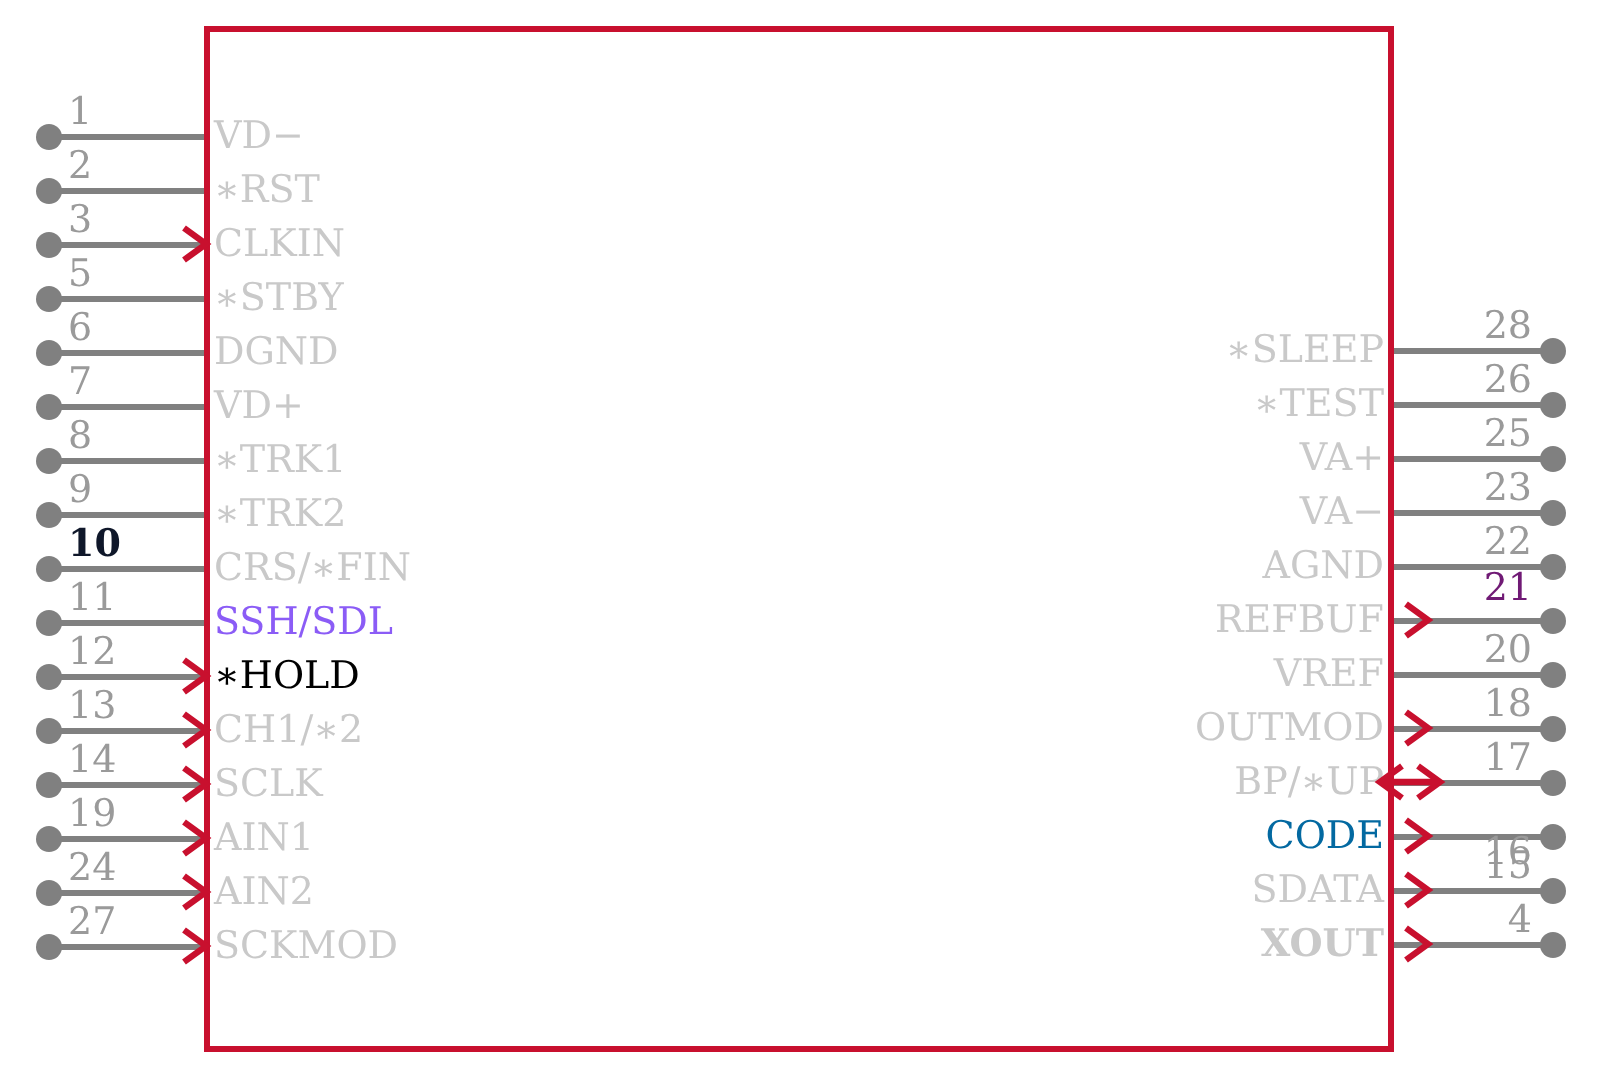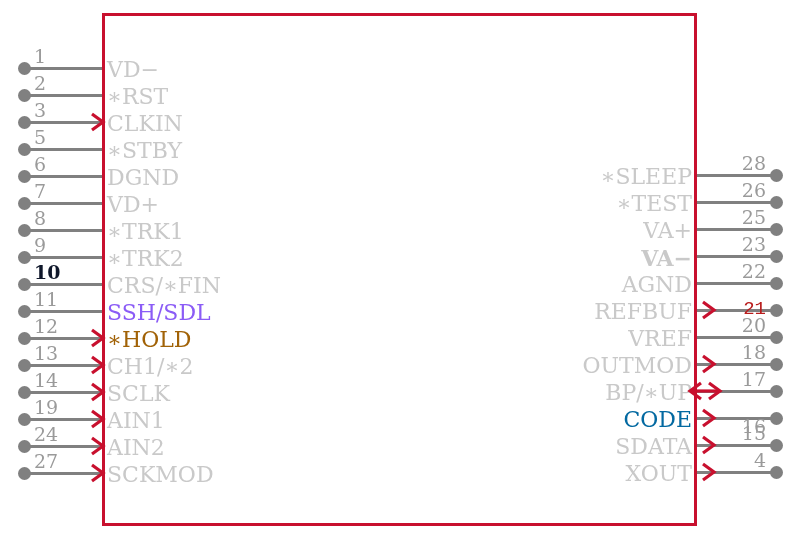--- a/index.html
+++ b/index.html
@@ -39,21 +39,21 @@
     font-size:19px;
     color:#9a9a9a;
     line-height:1;
     white-space:nowrap;
   }
   .pin-num.l{ text-align:left; }
   .pin-num.r{ text-align:right; }
   
   .pin-name{
     position:absolute;
-    font-size:22px;
+    font-size:19px;
     color:#c9c9c9;
     line-height:1;
     white-space:nowrap;
   }
   .pin-name.l{ text-align:left; }
   .pin-name.r{ text-align:right; }
   
   .pin-arrow{
     position:absolute;
     overflow:visible;
@@ -111,21 +111,21 @@
       <div class="pin-line" style="left: 24px; top: 282.5px; width: 78px; background: rgb(128, 128, 128);"></div>
       <div class="pin-num l" style="left: 34px; top: 263px; color: #0f172a; font-weight: bold;">10</div>
       <div class="pin-name l" style="left: 107px; top: 275px; color: rgb(201, 201, 201);">CRS/∗FIN</div>
       <div class="pin-dot" style="left: 17.5px; top: 304.5px; background: rgb(128, 128, 128);"></div>
       <div class="pin-line" style="left: 24px; top: 309.5px; width: 78px; background: rgb(128, 128, 128);"></div>
       <div class="pin-num l" style="left: 34px; top: 290px; color: rgb(154, 154, 154);">11</div>
       <div class="pin-name l" style="left: 107px; top: 302px; color: #8b5cf6;">SSH/SDL</div>
       <div class="pin-dot" style="left: 17.5px; top: 331.5px; background: rgb(128, 128, 128);"></div>
       <div class="pin-line" style="left: 24px; top: 336.5px; width: 78px; background: rgb(128, 128, 128);"></div>
       <div class="pin-num l" style="left: 34px; top: 317px; color: rgb(154, 154, 154);">12</div>
-      <div class="pin-name l" style="left: 107px; top: 329px; color: #a16207;">∗HOLD</div>
+      <div class="pin-name l" style="left: 107px; top: 329px; color: #000000;">∗HOLD</div>
       <svg class="pin-arrow" width="34" height="20" style="left: 77px; top: 328px;">
         <path d="M 15 2 L 26 10 L 15 18" stroke="#c8102e"></path>
       </svg>
       <div class="pin-dot" style="left: 17.5px; top: 358.5px; background: rgb(128, 128, 128);"></div>
       <div class="pin-line" style="left: 24px; top: 363.5px; width: 78px; background: rgb(128, 128, 128);"></div>
       <div class="pin-num l" style="left: 34px; top: 344px; color: rgb(154, 154, 154);">13</div>
       <div class="pin-name l" style="left: 107px; top: 356px; color: rgb(201, 201, 201);">CH1/∗2</div>
       <svg class="pin-arrow" width="34" height="20" style="left: 77px; top: 355px;">
         <path d="M 15 2 L 26 10 L 15 18" stroke="#c8102e"></path>
       </svg>
@@ -165,28 +165,28 @@
       <div class="pin-line" style="left: 697px; top: 200.5px; width: 79px; background: rgb(128, 128, 128);"></div>
       <div class="pin-num r" style="left: 656px; width: 110px; top: 181px; color: rgb(154, 154, 154);">26</div>
       <div class="pin-name r" style="left: 392px; width: 300px; top: 193px; color: rgb(201, 201, 201);">∗TEST</div>
       <div class="pin-dot" style="left: 769.5px; top: 222.5px; background: rgb(128, 128, 128);"></div>
       <div class="pin-line" style="left: 697px; top: 227.5px; width: 79px; background: rgb(128, 128, 128);"></div>
       <div class="pin-num r" style="left: 656px; width: 110px; top: 208px; color: rgb(154, 154, 154);">25</div>
       <div class="pin-name r" style="left: 392px; width: 300px; top: 220px; color: rgb(201, 201, 201);">VA+</div>
       <div class="pin-dot" style="left: 769.5px; top: 249.5px; background: rgb(128, 128, 128);"></div>
       <div class="pin-line" style="left: 697px; top: 254.5px; width: 79px; background: rgb(128, 128, 128);"></div>
       <div class="pin-num r" style="left: 656px; width: 110px; top: 235px; color: rgb(154, 154, 154);">23</div>
-      <div class="pin-name r" style="left: 392px; width: 300px; top: 247px; color: rgb(201, 201, 201); font-weight: bold;">VA−</div>
+      <div class="pin-name r" style="left: 392px; width: 300px; top: 247px; color: rgb(201, 201, 201);">VA−</div>
       <div class="pin-dot" style="left: 769.5px; top: 276.5px; background: rgb(128, 128, 128);"></div>
       <div class="pin-line" style="left: 697px; top: 281.5px; width: 79px; background: rgb(128, 128, 128);"></div>
       <div class="pin-num r" style="left: 656px; width: 110px; top: 262px; color: rgb(154, 154, 154);">22</div>
       <div class="pin-name r" style="left: 392px; width: 300px; top: 274px; color: rgb(201, 201, 201);">AGND</div>
       <div class="pin-dot" style="left: 769.5px; top: 303.5px; background: rgb(128, 128, 128);"></div>
       <div class="pin-line" style="left: 697px; top: 308.5px; width: 79px; background: rgb(128, 128, 128);"></div>
-      <div class="pin-num r" style="left: 656px; width: 110px; top: 300px; color: #b91c1c; font-family: Liberation Mono, monospace;">21</div>
+      <div class="pin-num r" style="left: 656px; width: 110px; top: 285px; color: #701a75;">21</div>
       <div class="pin-name r" style="left: 392px; width: 300px; top: 301px; color: rgb(201, 201, 201);">REFBUF</div>
       <svg class="pin-arrow" width="34" height="20" style="left: 688px; top: 300px;">
         <path d="M 15 2 L 26 10 L 15 18" stroke="#c8102e"></path>
       </svg>
       <div class="pin-dot" style="left: 769.5px; top: 330.5px; background: rgb(128, 128, 128);"></div>
       <div class="pin-line" style="left: 697px; top: 335.5px; width: 79px; background: rgb(128, 128, 128);"></div>
       <div class="pin-num r" style="left: 656px; width: 110px; top: 316px; color: rgb(154, 154, 154);">20</div>
       <div class="pin-name r" style="left: 392px; width: 300px; top: 328px; color: rgb(201, 201, 201);">VREF</div>
       <div class="pin-dot" style="left: 769.5px; top: 357.5px; background: rgb(128, 128, 128);"></div>
       <div class="pin-line" style="left: 697px; top: 362.5px; width: 79px; background: rgb(128, 128, 128);"></div>
@@ -214,18 +214,18 @@
       <div class="pin-dot" style="left: 769.5px; top: 438.5px; background: rgb(128, 128, 128);"></div>
       <div class="pin-line" style="left: 697px; top: 443.5px; width: 79px; background: rgb(128, 128, 128);"></div>
       <div class="pin-num r" style="left: 656px; width: 110px; top: 424px; color: rgb(154, 154, 154);">15</div>
       <div class="pin-name r" style="left: 392px; width: 300px; top: 436px; color: rgb(201, 201, 201);">SDATA</div>
       <svg class="pin-arrow" width="34" height="20" style="left: 688px; top: 435px;">
         <path d="M 15 2 L 26 10 L 15 18" stroke="#c8102e"></path>
       </svg>
       <div class="pin-dot" style="left: 769.5px; top: 465.5px; background: rgb(128, 128, 128);"></div>
       <div class="pin-line" style="left: 697px; top: 470.5px; width: 79px; background: rgb(128, 128, 128);"></div>
       <div class="pin-num r" style="left: 656px; width: 110px; top: 451px; color: rgb(154, 154, 154);">4</div>
-      <div class="pin-name r" style="left: 392px; width: 300px; top: 463px; color: rgb(201, 201, 201);">XOUT</div>
+      <div class="pin-name r" style="left: 392px; width: 300px; top: 463px; color: rgb(201, 201, 201); font-weight: bold;">XOUT</div>
       <svg class="pin-arrow" width="34" height="20" style="left: 688px; top: 462px;">
         <path d="M 15 2 L 26 10 L 15 18" stroke="#c8102e"></path>
       </svg>
     </div>
 </div>
 
 </body></html>

